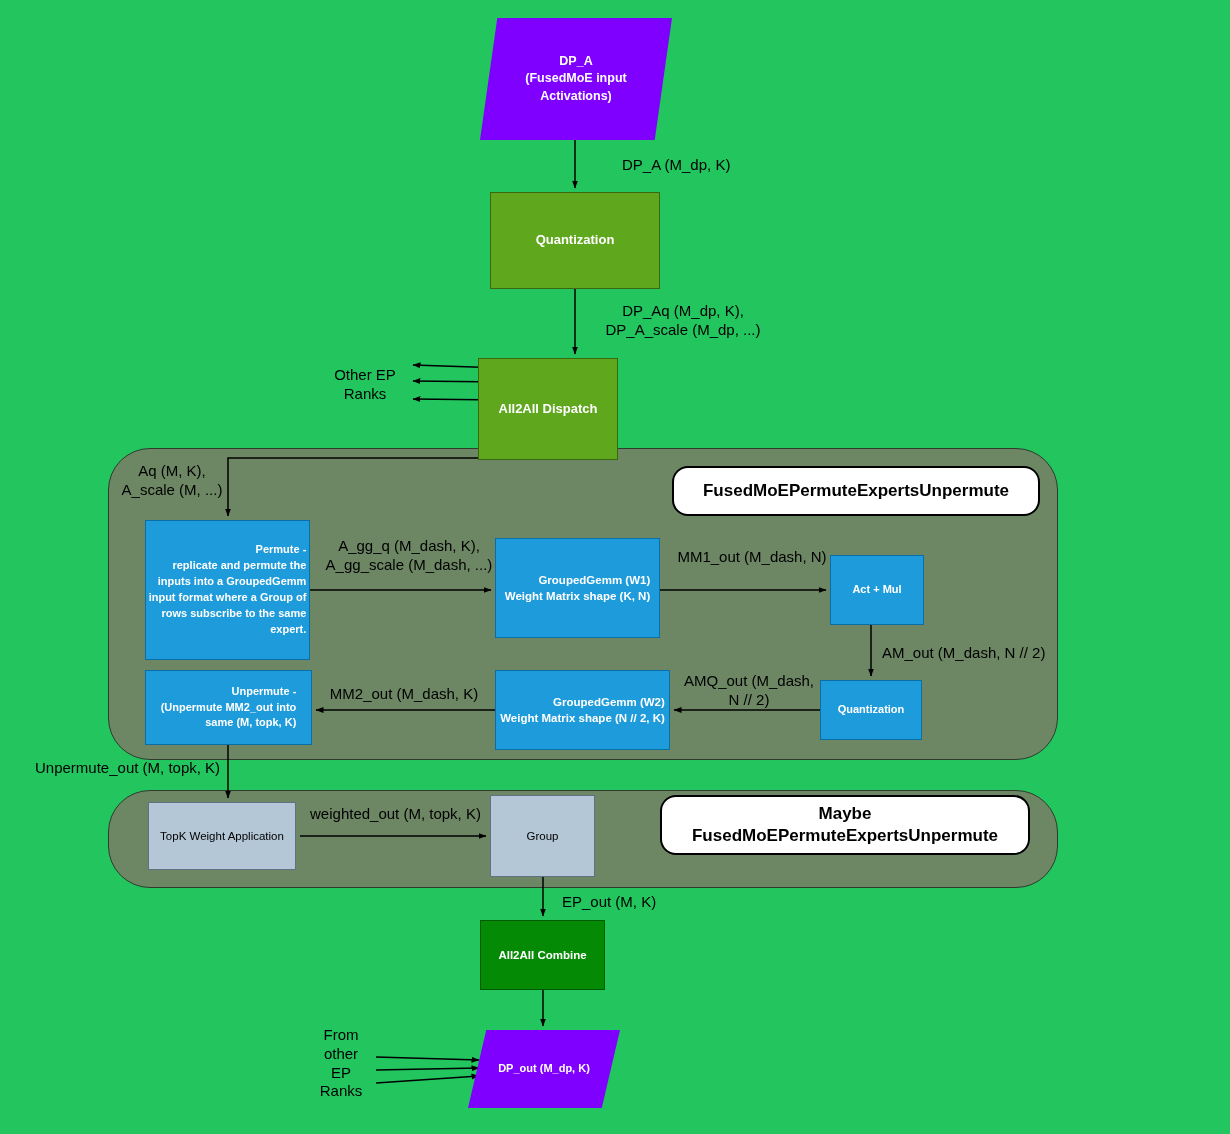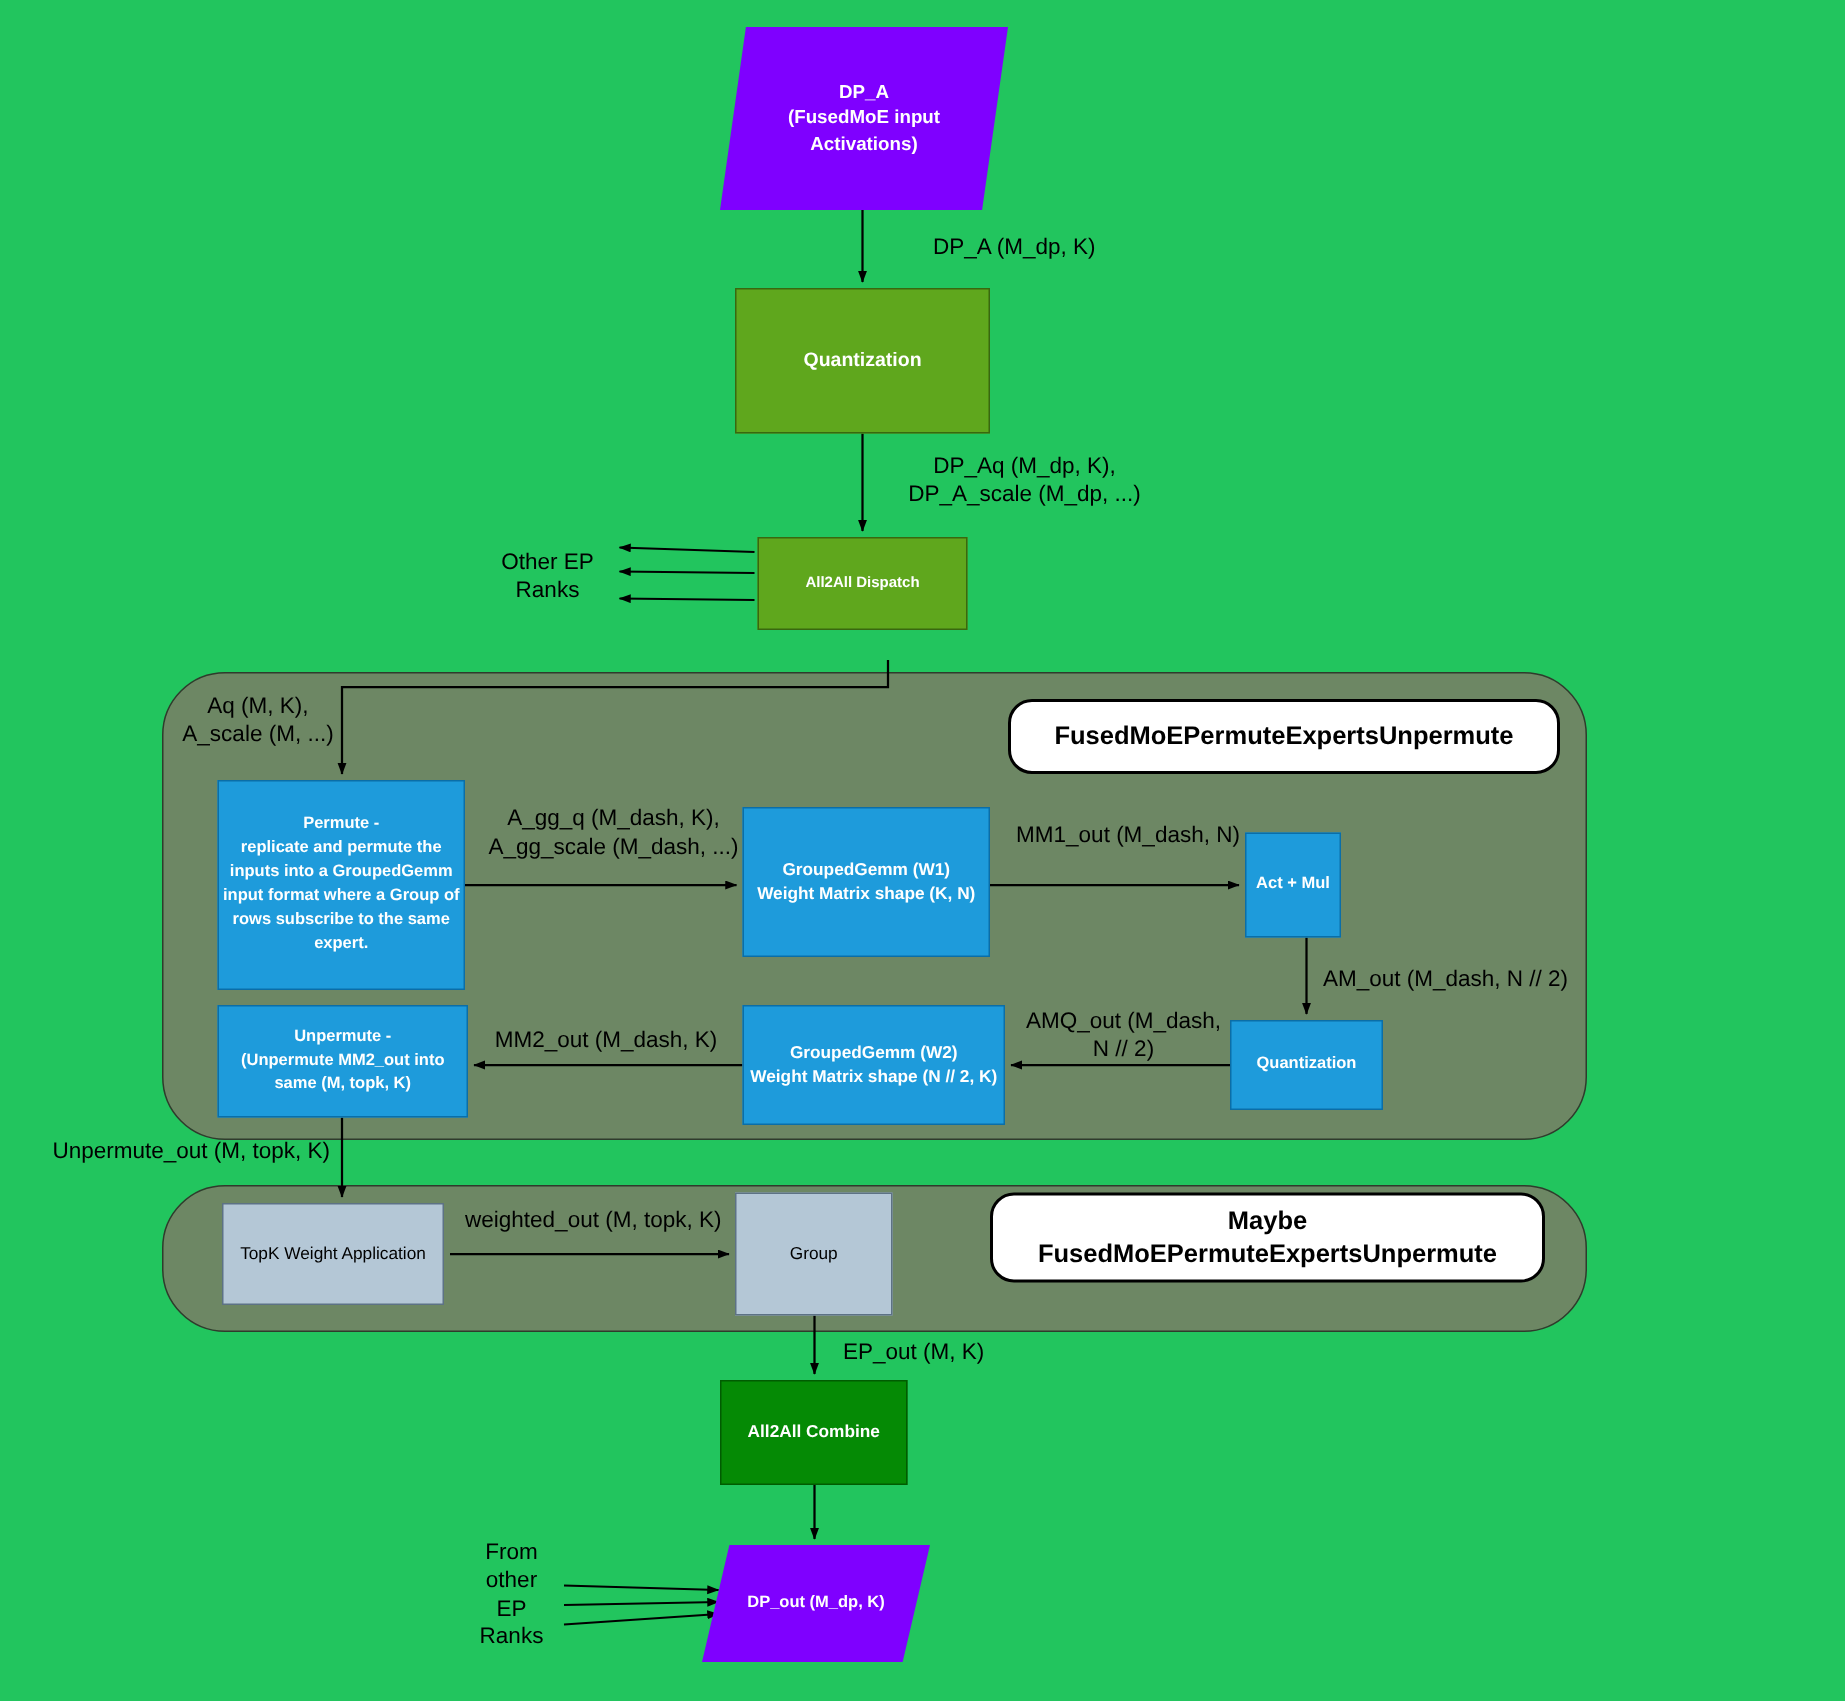--- a/index.html
+++ b/index.html
@@ -11,32 +11,32 @@
   .c1 { left:108px; top:448px; width:950px; height:312px; }
   .c2 { left:108px; top:790px; width:950px; height:98px; }
 
   
   .edges { position:absolute; left:0; top:0; z-index:2; pointer-events:none; }
 
   
   .node { position:absolute; z-index:3; display:flex; align-items:center; justify-content:center;
           text-align:center; white-space:pre-line; color:#fff; font-weight:bold; line-height:1.4; }
   .green  { background:var(--green,#5FA71D); border:1px solid #39680f; }
-  .blue   { background:var(--blue,#1E9BDB); border:1px solid #0a6ea8; }
+  .blue   { background:var(--blue,#1E9BDB); border:1px solid #0a6ea8;text-align:right; }
   .gray   { background:var(--gray_blue,#B4C7D6); border:1px solid #5d7285; color:#000; font-weight:normal; }
   .dgreen { background:var(--dark_green,#058A05); border:1px solid #015c01; }
   .purple { background:var(--purple,#7F00FF); }
 
   .n-dpa      { left:480px; top:18px;  width:192px; height:122px; font-size:12.5px;
                 clip-path:polygon(9% 0,100% 0,91% 100%,0 100%); }
   .n-quant1   { left:490px; top:192px; width:170px; height:97px;  font-size:13px; }
-  .n-dispatch { left:505px; top:358px; width:140px; height:62px;  font-size:10px; }
+  .n-dispatch { left:478px; top:358px; width:140px; height:102px;  font-size:13px; }
   .n-permute  { left:145px; top:520px; width:165px; height:140px; font-size:11px;  line-height:1.45; }
   .n-w1       { left:495px; top:538px; width:165px; height:100px; font-size:11.5px; }
-  .n-actmul   { left:830px; top:555px; width:64px;  height:70px;  font-size:11px; }
+  .n-actmul   { left:830px; top:555px; width:94px;  height:70px;  font-size:11px; }
   .n-quant2   { left:820px; top:680px; width:102px; height:60px;  font-size:11px; }
   .n-w2       { left:495px; top:670px; width:175px; height:80px;  font-size:11.5px; }
   .n-unperm   { left:145px; top:670px; width:167px; height:75px;  font-size:11px; }
   .n-topk     { left:148px; top:802px; width:148px; height:68px;  font-size:11.5px; }
   .n-reduce   { left:490px; top:795px; width:105px; height:82px;  font-size:11.5px; }
   .n-combine  { left:480px; top:920px; width:125px; height:70px;  font-size:11.5px; }
   .n-dpout    { left:468px; top:1030px; width:152px; height:78px; font-size:11px;
                 clip-path:polygon(12% 0,100% 0,88% 100%,0 100%); }
 
   

